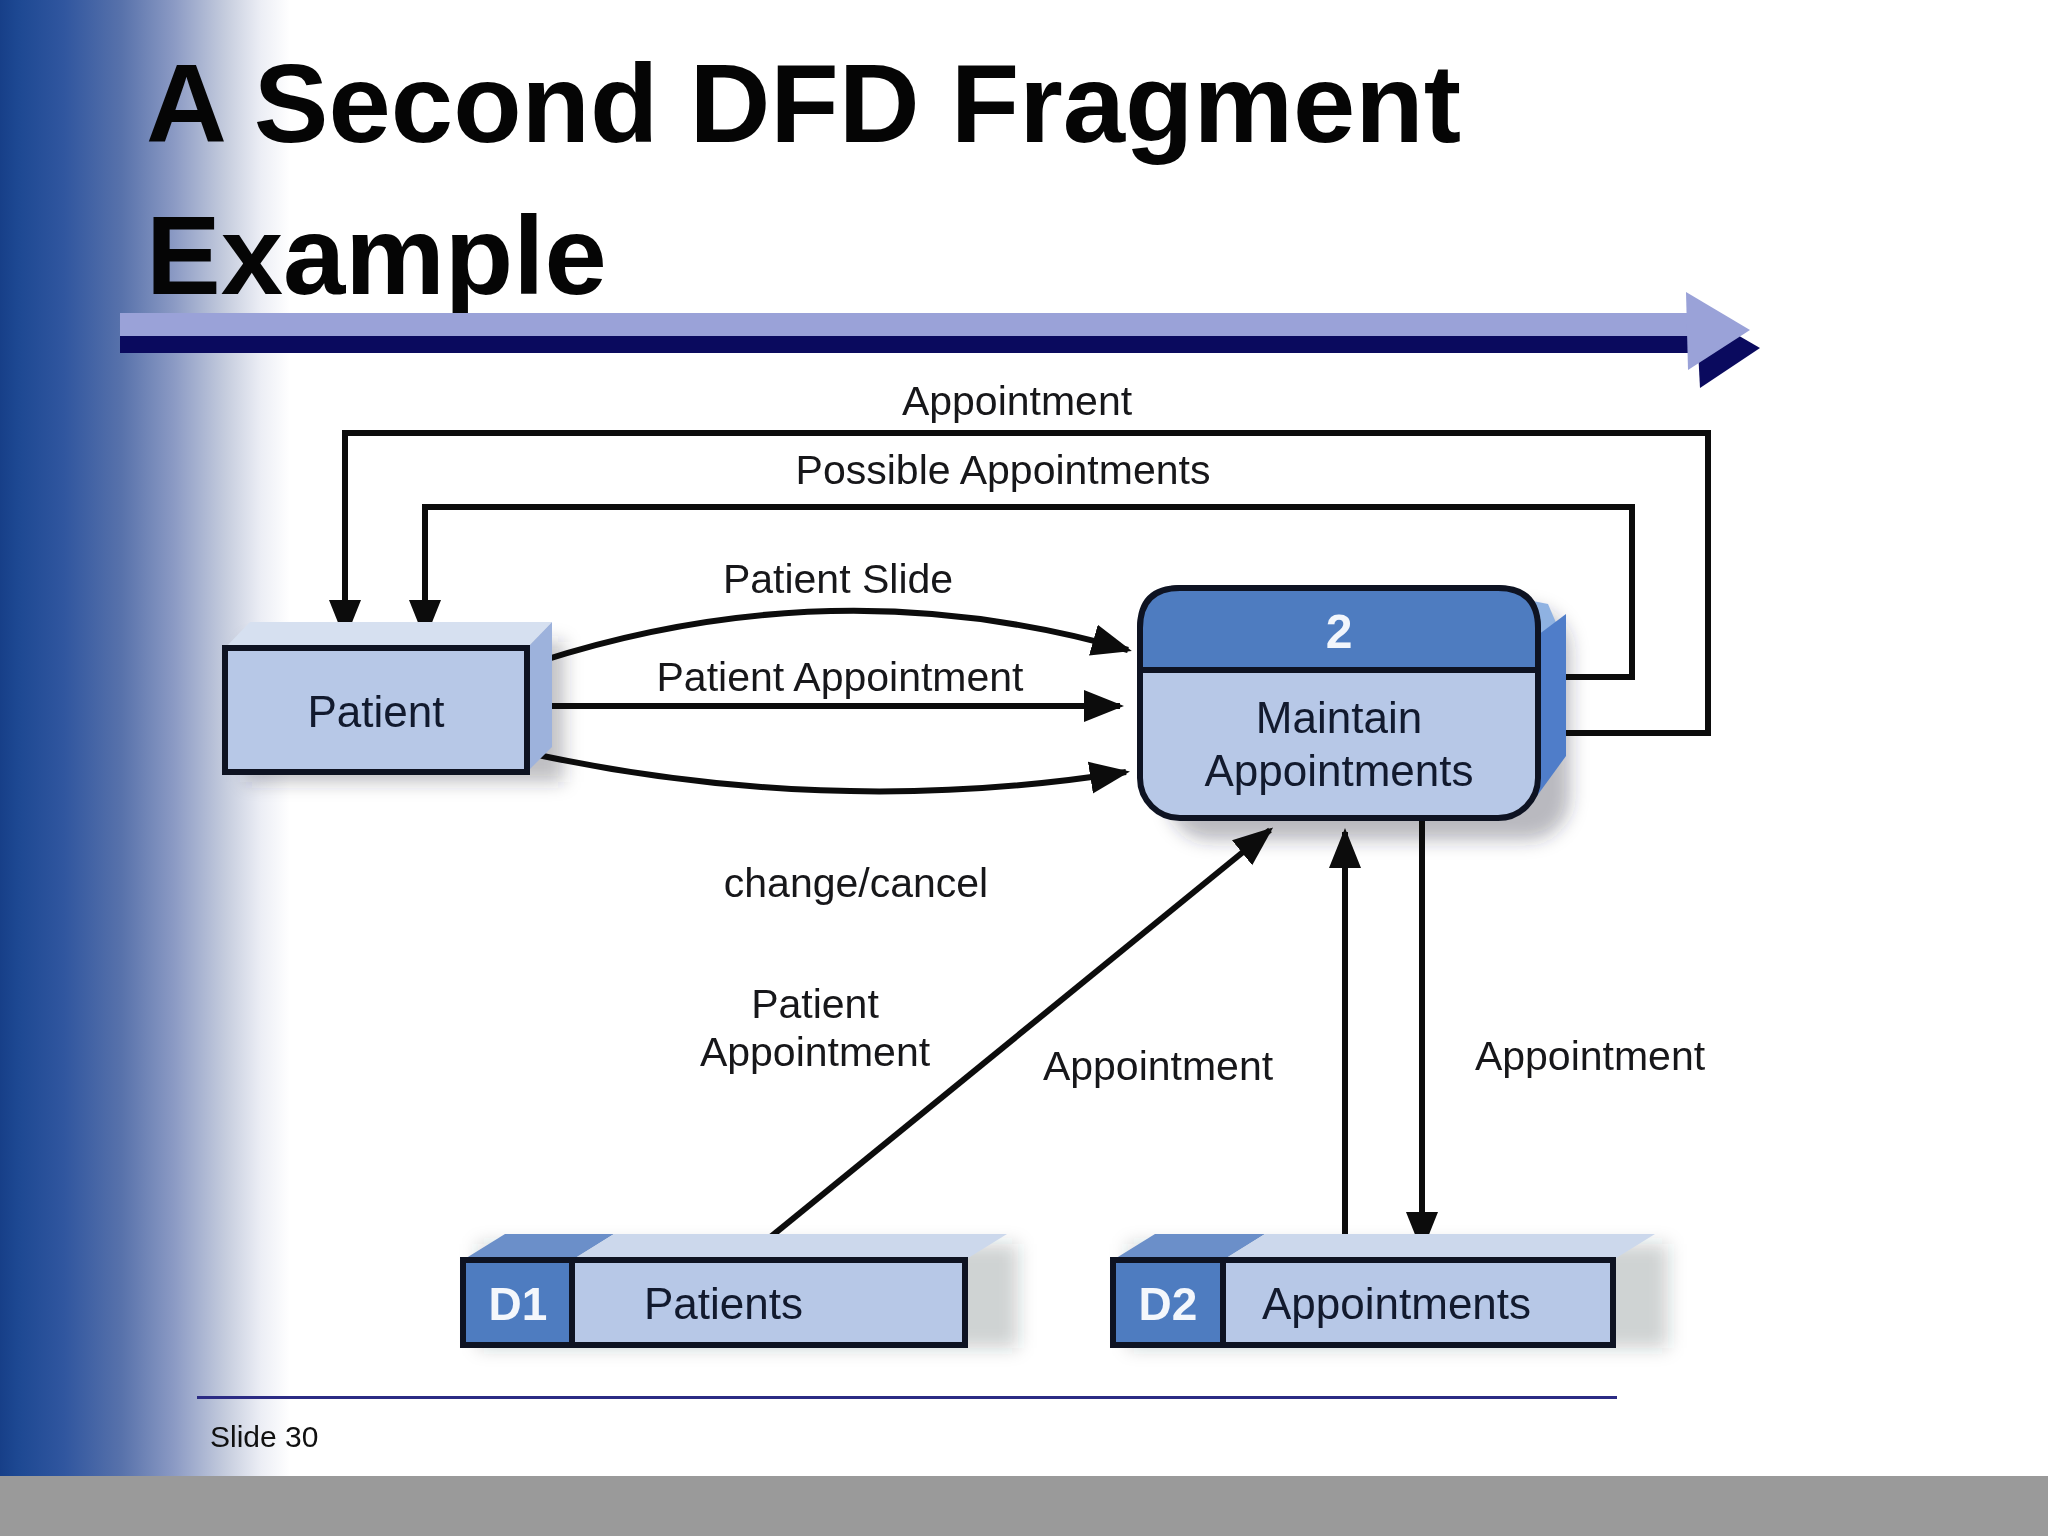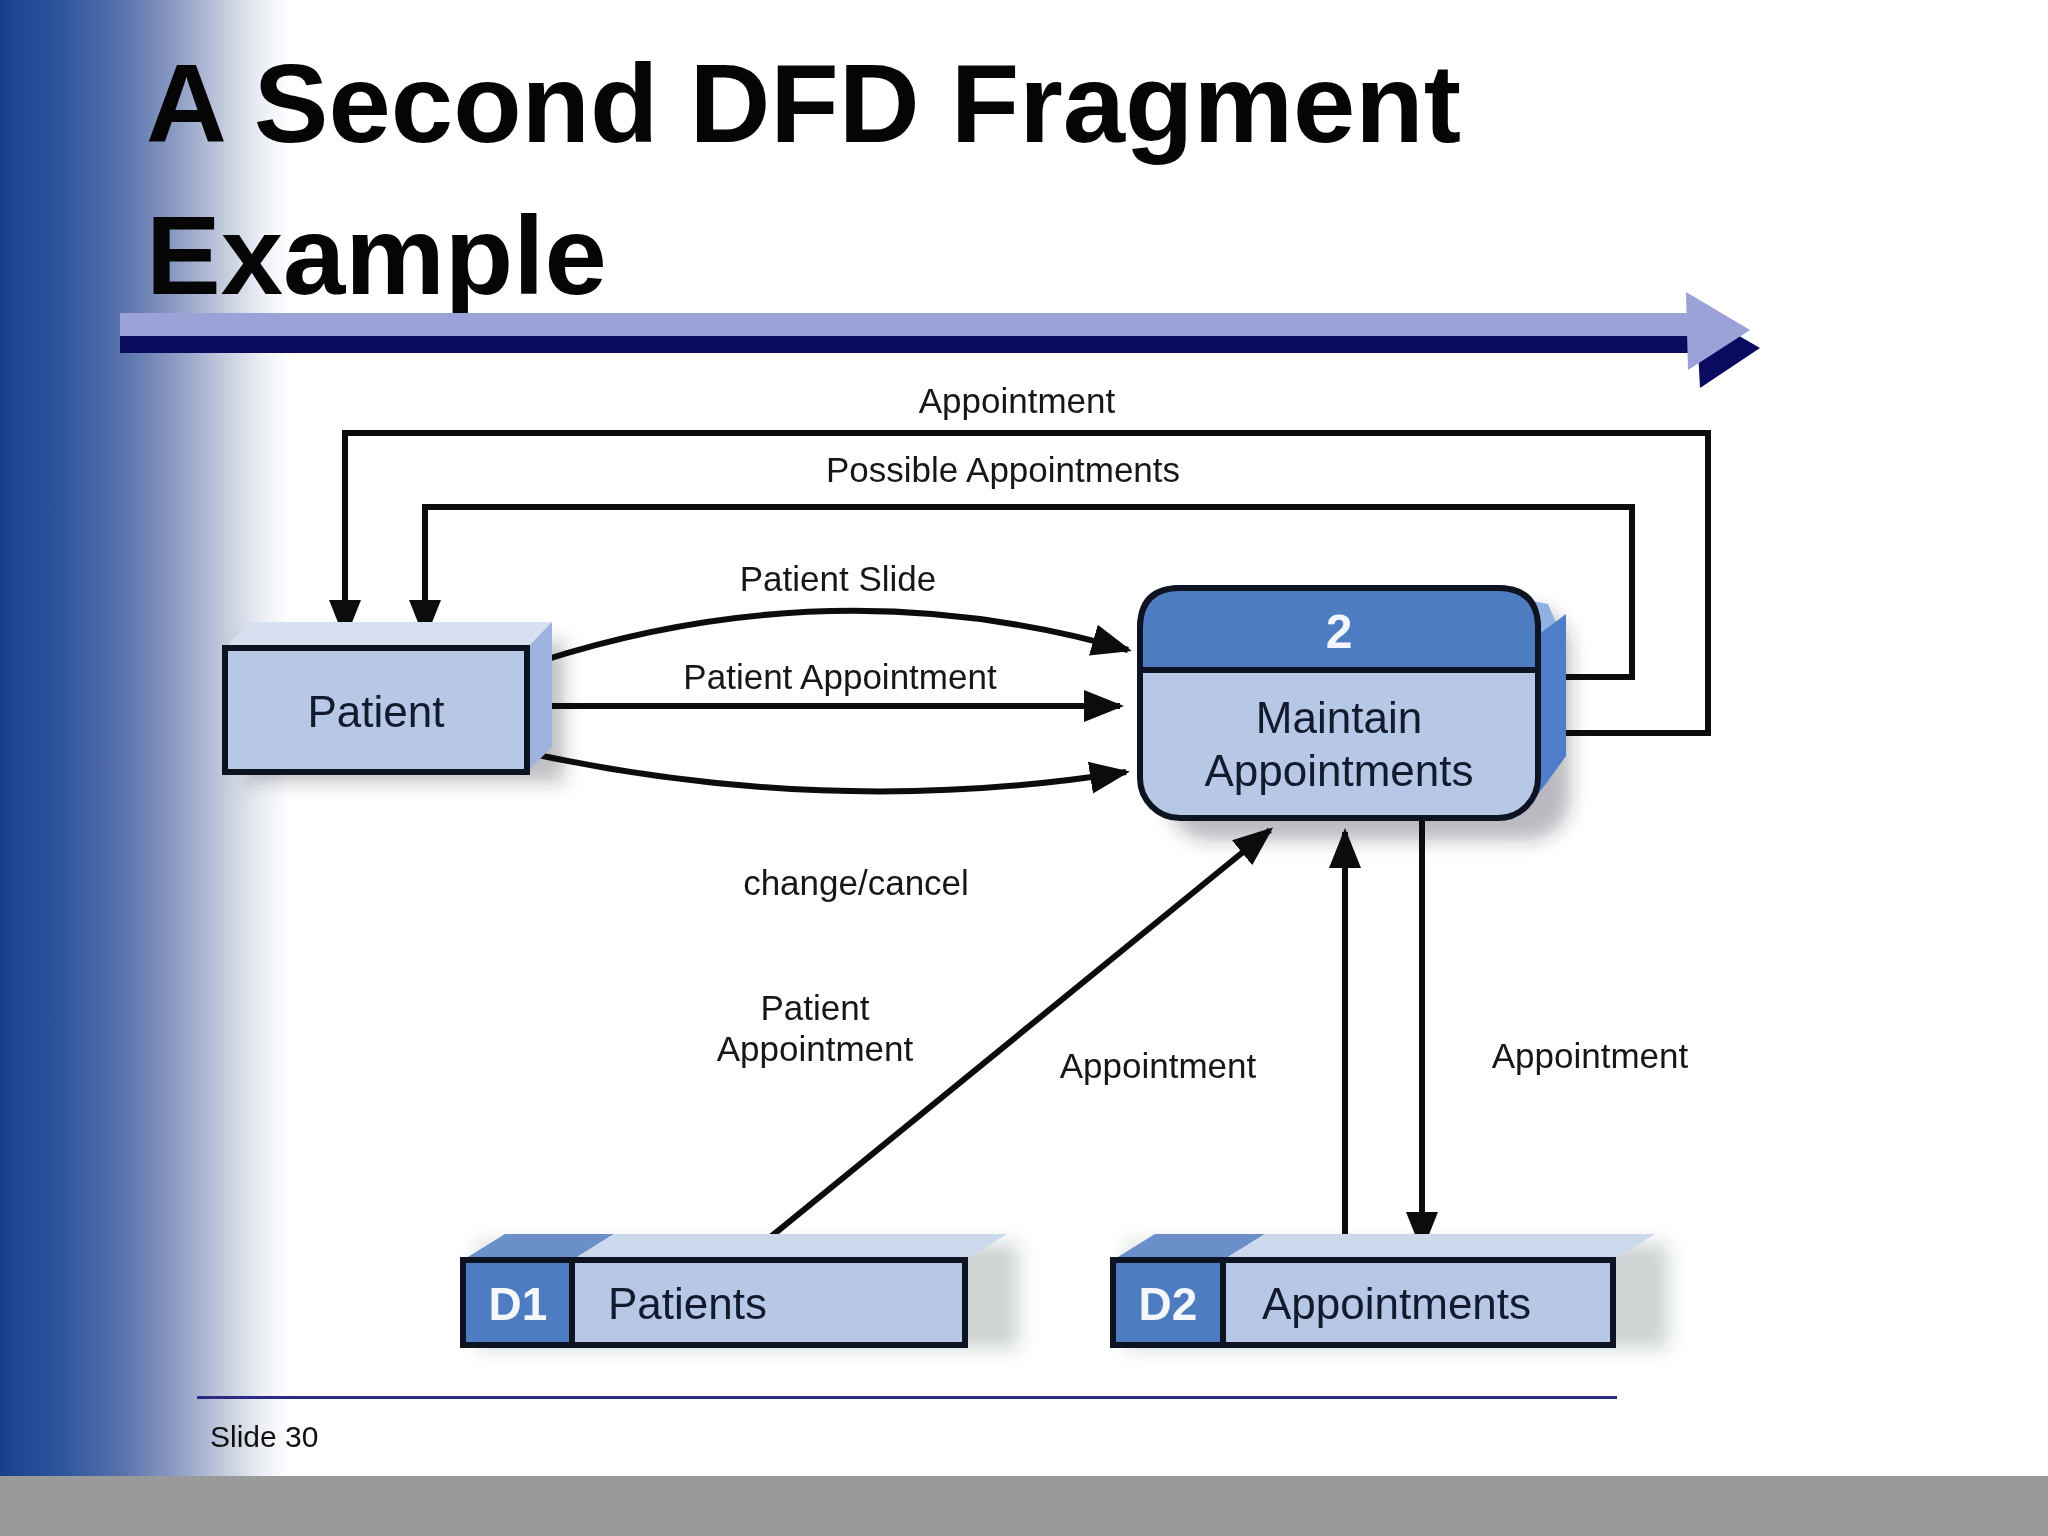--- a/index.html
+++ b/index.html
@@ -17,21 +17,21 @@
       #8b9ac4 60%, #c6cdde 78%, #eceef5 90%, #ffffff 100%);
   }
   .title{
     position:absolute;left:146px;top:28px;
     font-size:112px;font-weight:bold;color:#050505;
     line-height:152px;letter-spacing:0px;white-space:nowrap;
   }
   .diagram-svg{position:absolute;left:0;top:0;}
   .label{
     position:absolute;transform:translate(-50%,-50%);
-    font-size:35px;color:#17171a;white-space:nowrap;
+    font-size:41px;color:#17171a;white-space:nowrap;
     text-align:center;line-height:1.18;
   }
   .box-label{
     position:absolute;transform:translate(-50%,-50%);
     font-size:44px;color:#121a2e;white-space:nowrap;text-align:center;
   }
   .tag-label{
     position:absolute;transform:translate(-50%,-50%);
     font-size:46px;font-weight:bold;color:#f4f7fc;white-space:nowrap;
   }
@@ -164,21 +164,21 @@
   <div class="box-label" style="left:376px;top:712px;">Patient</div>
 
   <div class="process-number" style="left:1339px;top:631px;">2</div>
 
   <div class="process-name" style="left:1339px;top:745px;">
     <div>Maintain</div>
     <div>Appointments</div>
   </div>
 
   <div class="tag-label" style="left:518px;top:1304px;">D1</div>
-  <div class="store-name" style="left:608px;top:1304px;">Patients</div>
+  <div class="store-name" style="left:644px;top:1304px;">Patients</div>
 
   <div class="tag-label" style="left:1168px;top:1304px;">D2</div>
   <div class="store-name" style="left:1262px;top:1304px;">Appointments</div>
 
   <div class="footer-line"></div>
   <div class="footer-text">Slide 30</div>
 
 </div>
 
 </body></html>

